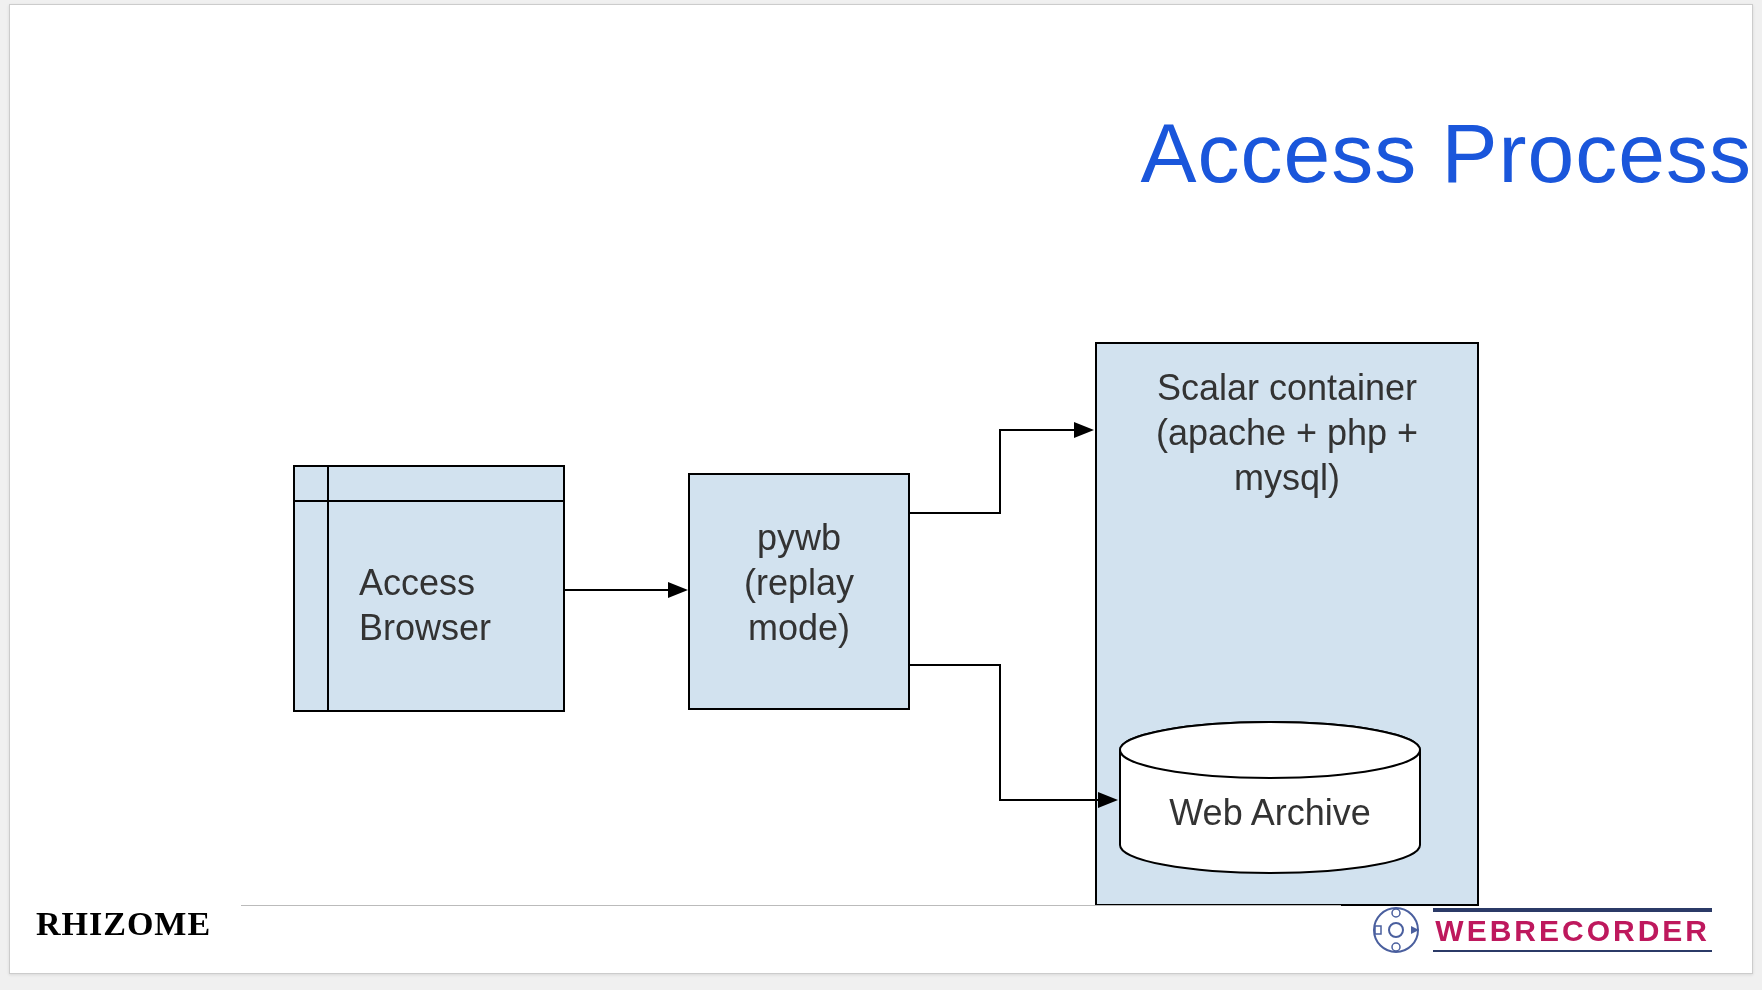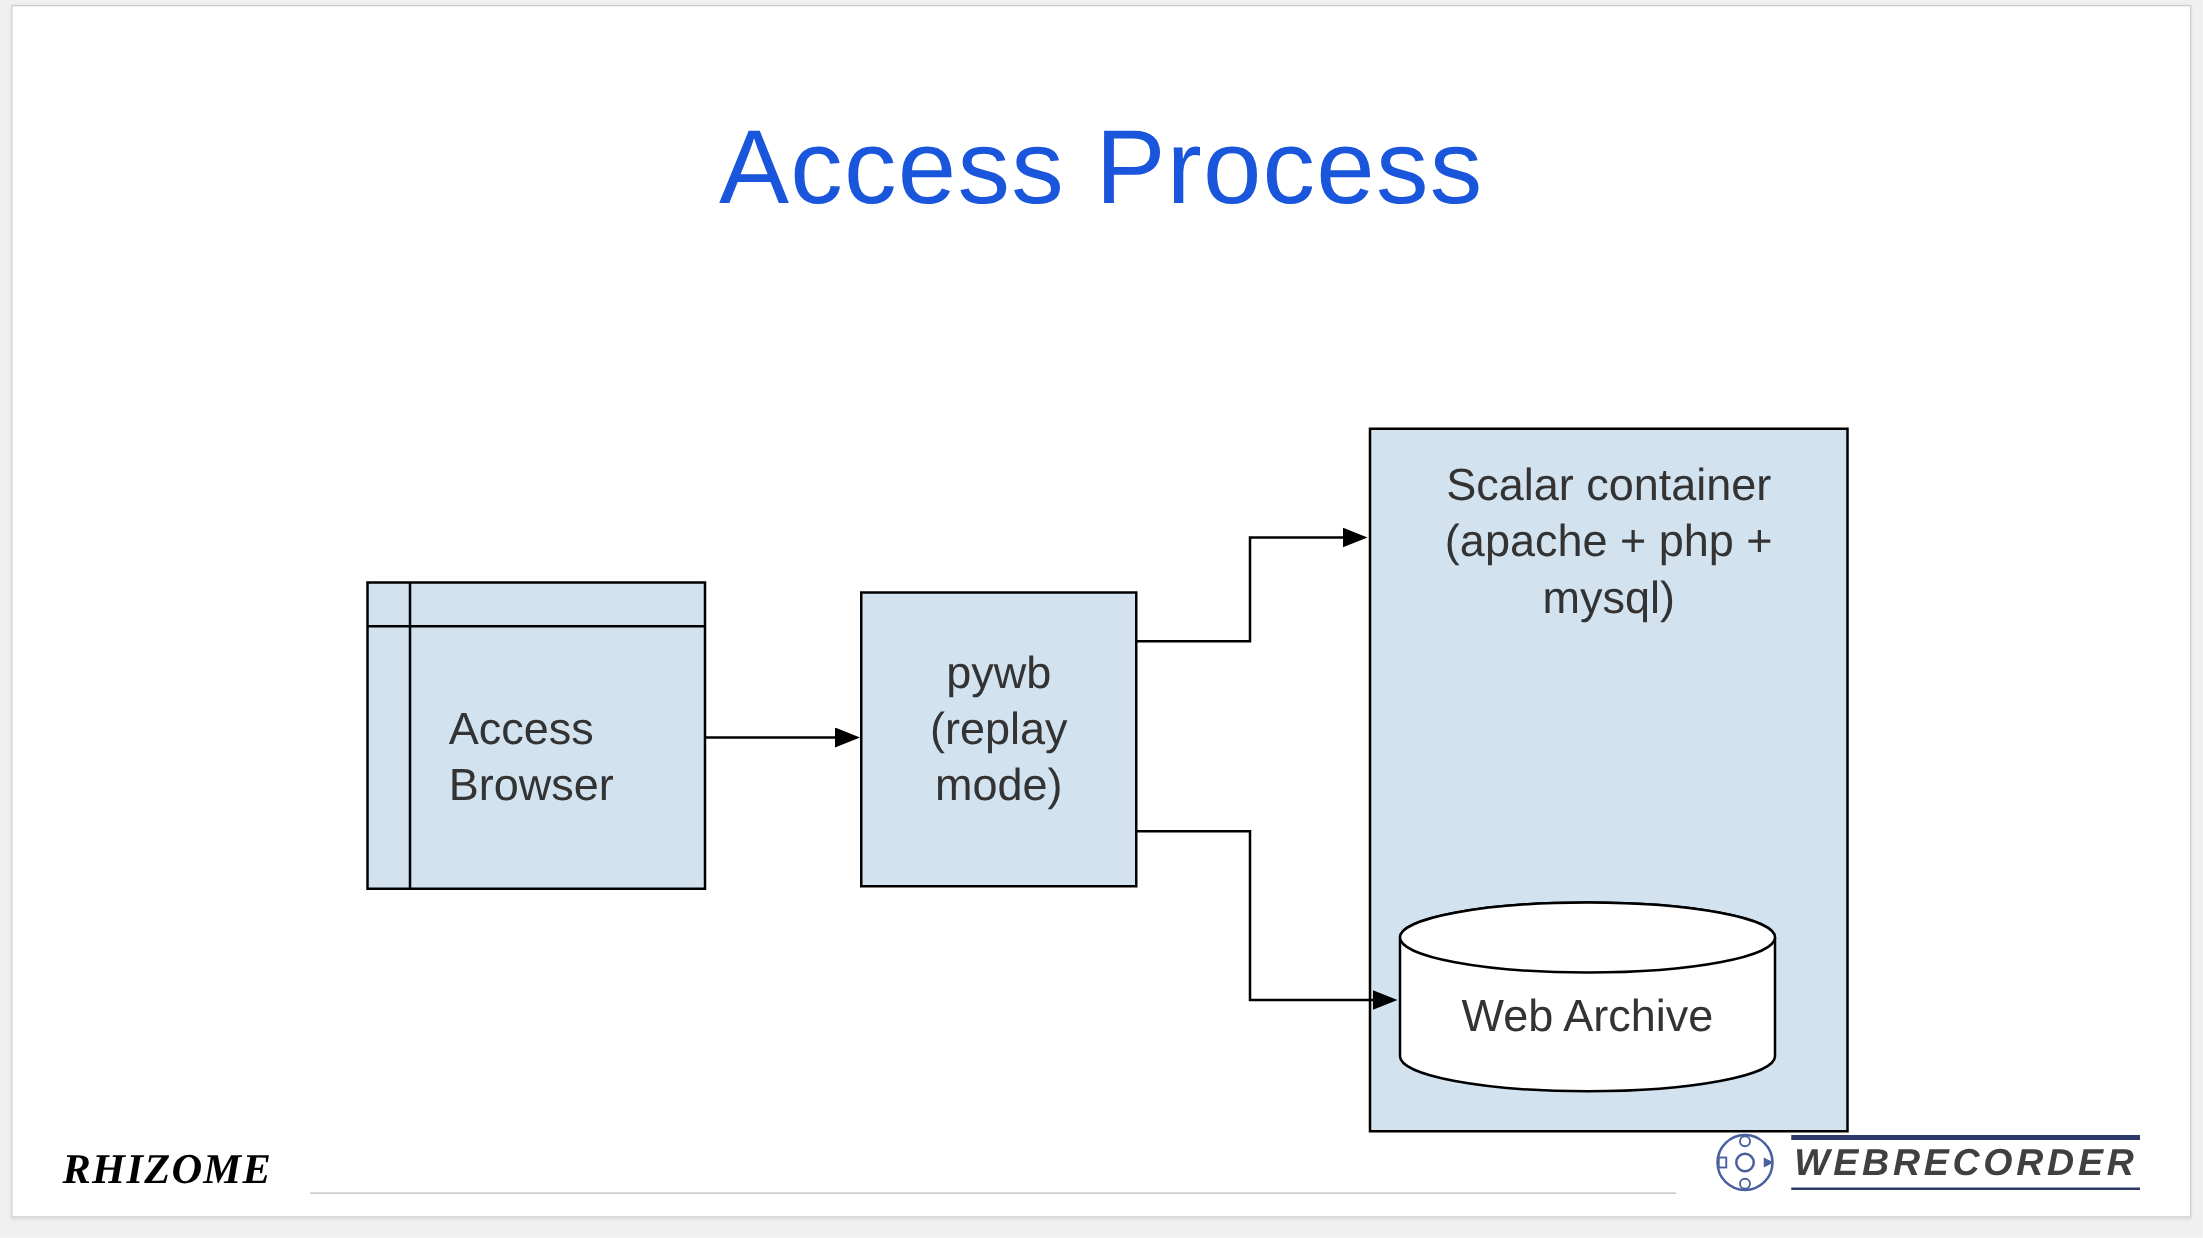--- a/index.html
+++ b/index.html
@@ -15,24 +15,24 @@
     background: #ffffff;
     width: 1742px;
     height: 968px;
     margin: 4px auto 0 auto;
     border: 1px solid #ccc;
     box-shadow: 0 1px 3px rgba(0,0,0,0.1);
     overflow: hidden;
   }
   .title {
     position: absolute;
-    top: 80px;
+    top: 100px;
     left: 0;
     width: 100%;
-    text-align: center;
+    text-align: right;
     font-size: 84px;
     font-weight: 300;
     color: #1a56db;
     font-family: "Helvetica Neue", "Segoe UI Light", Arial, sans-serif;
     letter-spacing: 1px;
   }
   .body-text {
     position: absolute;
     top: 232px;
     left: 80px;
@@ -63,26 +63,25 @@
     stroke-width: 2;
     fill: none;
   }
   text {
     font-family: "Helvetica Neue", Arial, sans-serif;
     fill: #333333;
   }
   .footer {
     position: absolute;
     bottom: 18px;
-    left: 40px;
+    left: 26px;
     right: 40px;
     height: 50px;
     display: flex;
-    align-items: flex-end;
-    font-style: italic;
+    align-items: flex-start;
   }
   .footer-left {
     font-family: Georgia, "Times New Roman", serif;
     font-weight: 700;
     font-size: 34px;
     letter-spacing: 1px;
     color: #000;
   }
   .footer-line {
     flex: 1;
@@ -92,21 +91,21 @@
   }
   .footer-right {
     display: flex;
     align-items: center;
   }
   .footer-right-text {
     font-family: Arial, sans-serif;
     font-weight: 600;
     font-size: 30px;
     letter-spacing: 3px;
-    color: #404040;
+    color: #be185d;
     border-top: 4px solid #2b3a67;
     border-bottom: 2px solid #2b3a67;
     padding: 2px 2px;
     line-height: 1.15;
   }
   .footer-icon {
     width: 50px;
     height: 50px;
     margin-right: 12px;
   }

